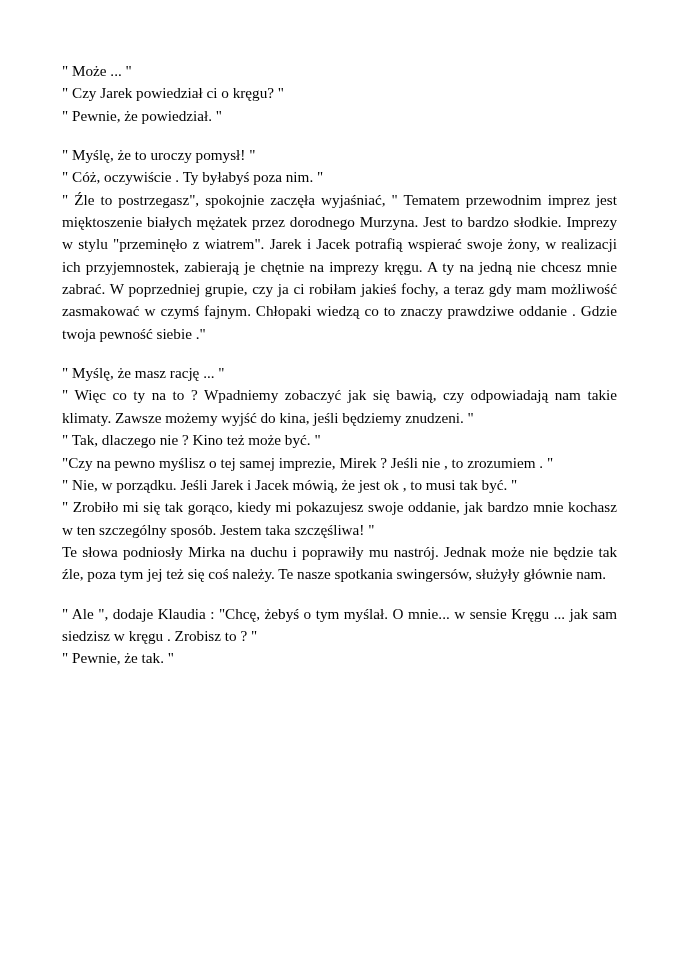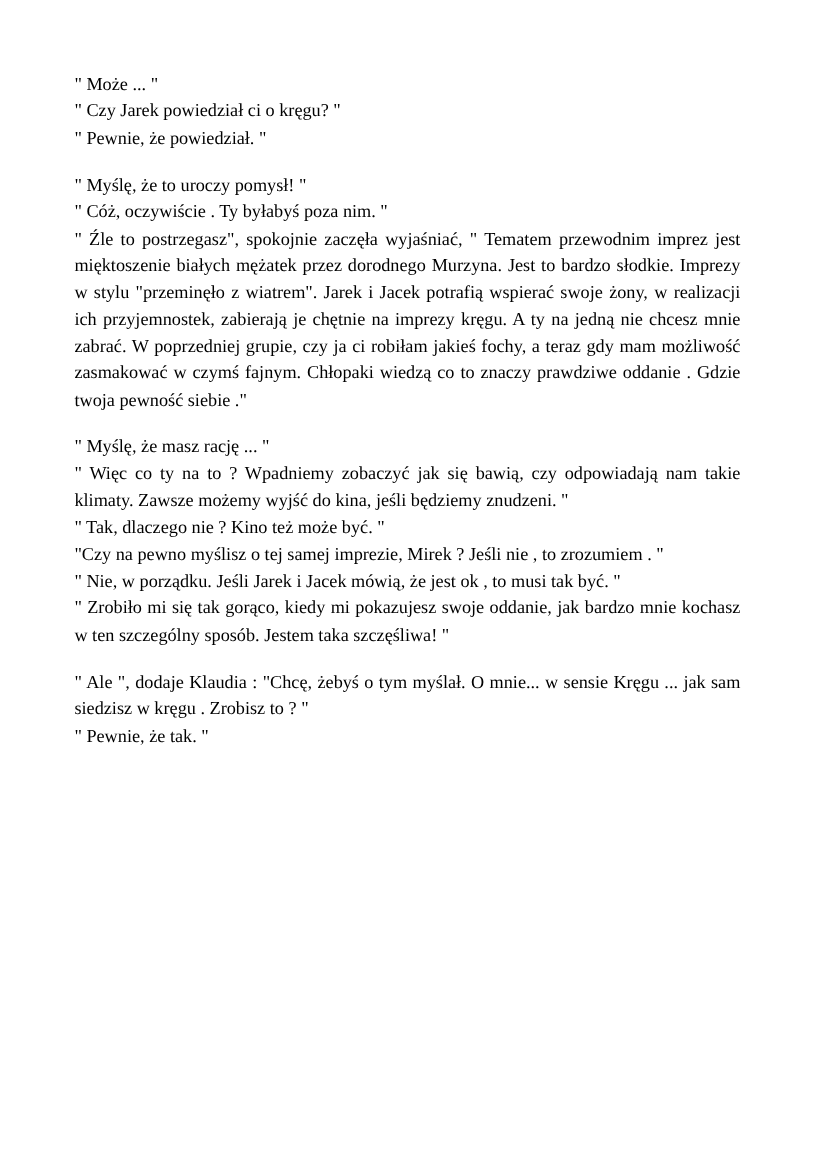--- a/index.html
+++ b/index.html
@@ -62,20 +62,21 @@
 
     <div class="spacer"></div>
 
     <div>
       <p class="para nostretch">" Myślę, że masz rację ... "</p>
       <p class="para">" Więc co ty na to ? Wpadniemy zobaczyć jak się bawią, czy odpowiadają nam takie klimaty. Zawsze możemy wyjść do kina, jeśli będziemy znudzeni. "</p>
       <p class="para nostretch">" Tak, dlaczego nie ? Kino też może być. "</p>
       <p class="para">"Czy na pewno myślisz o tej samej imprezie, Mirek ? Jeśli nie , to zrozumiem . "</p>
       <p class="para">" Nie, w porządku. Jeśli Jarek i Jacek mówią, że jest ok , to musi tak być. "</p>
       <p class="para">" Zrobiło mi się tak gorąco, kiedy mi pokazujesz swoje oddanie, jak bardzo mnie kochasz w ten szczególny sposób. Jestem taka szczęśliwa! "</p>
+      <p class="para">Te słowa podniosły   Mirka na duchu i poprawiły mu nastrój. Jednak może nie będzie tak źle, poza tym jej też się coś należy. Te nasze spotkania swingersów, służyły głównie nam.</p>
     </div>
 
     <div class="spacer"></div>
 
     <div>
       <p class="para">" Ale ", dodaje Klaudia : "Chcę, żebyś o tym myślał. O mnie... w sensie Kręgu ... jak sam siedzisz w kręgu . Zrobisz to ? "</p>
       <p class="para nostretch">" Pewnie, że tak. "</p>
     </div>
 
   </div>

